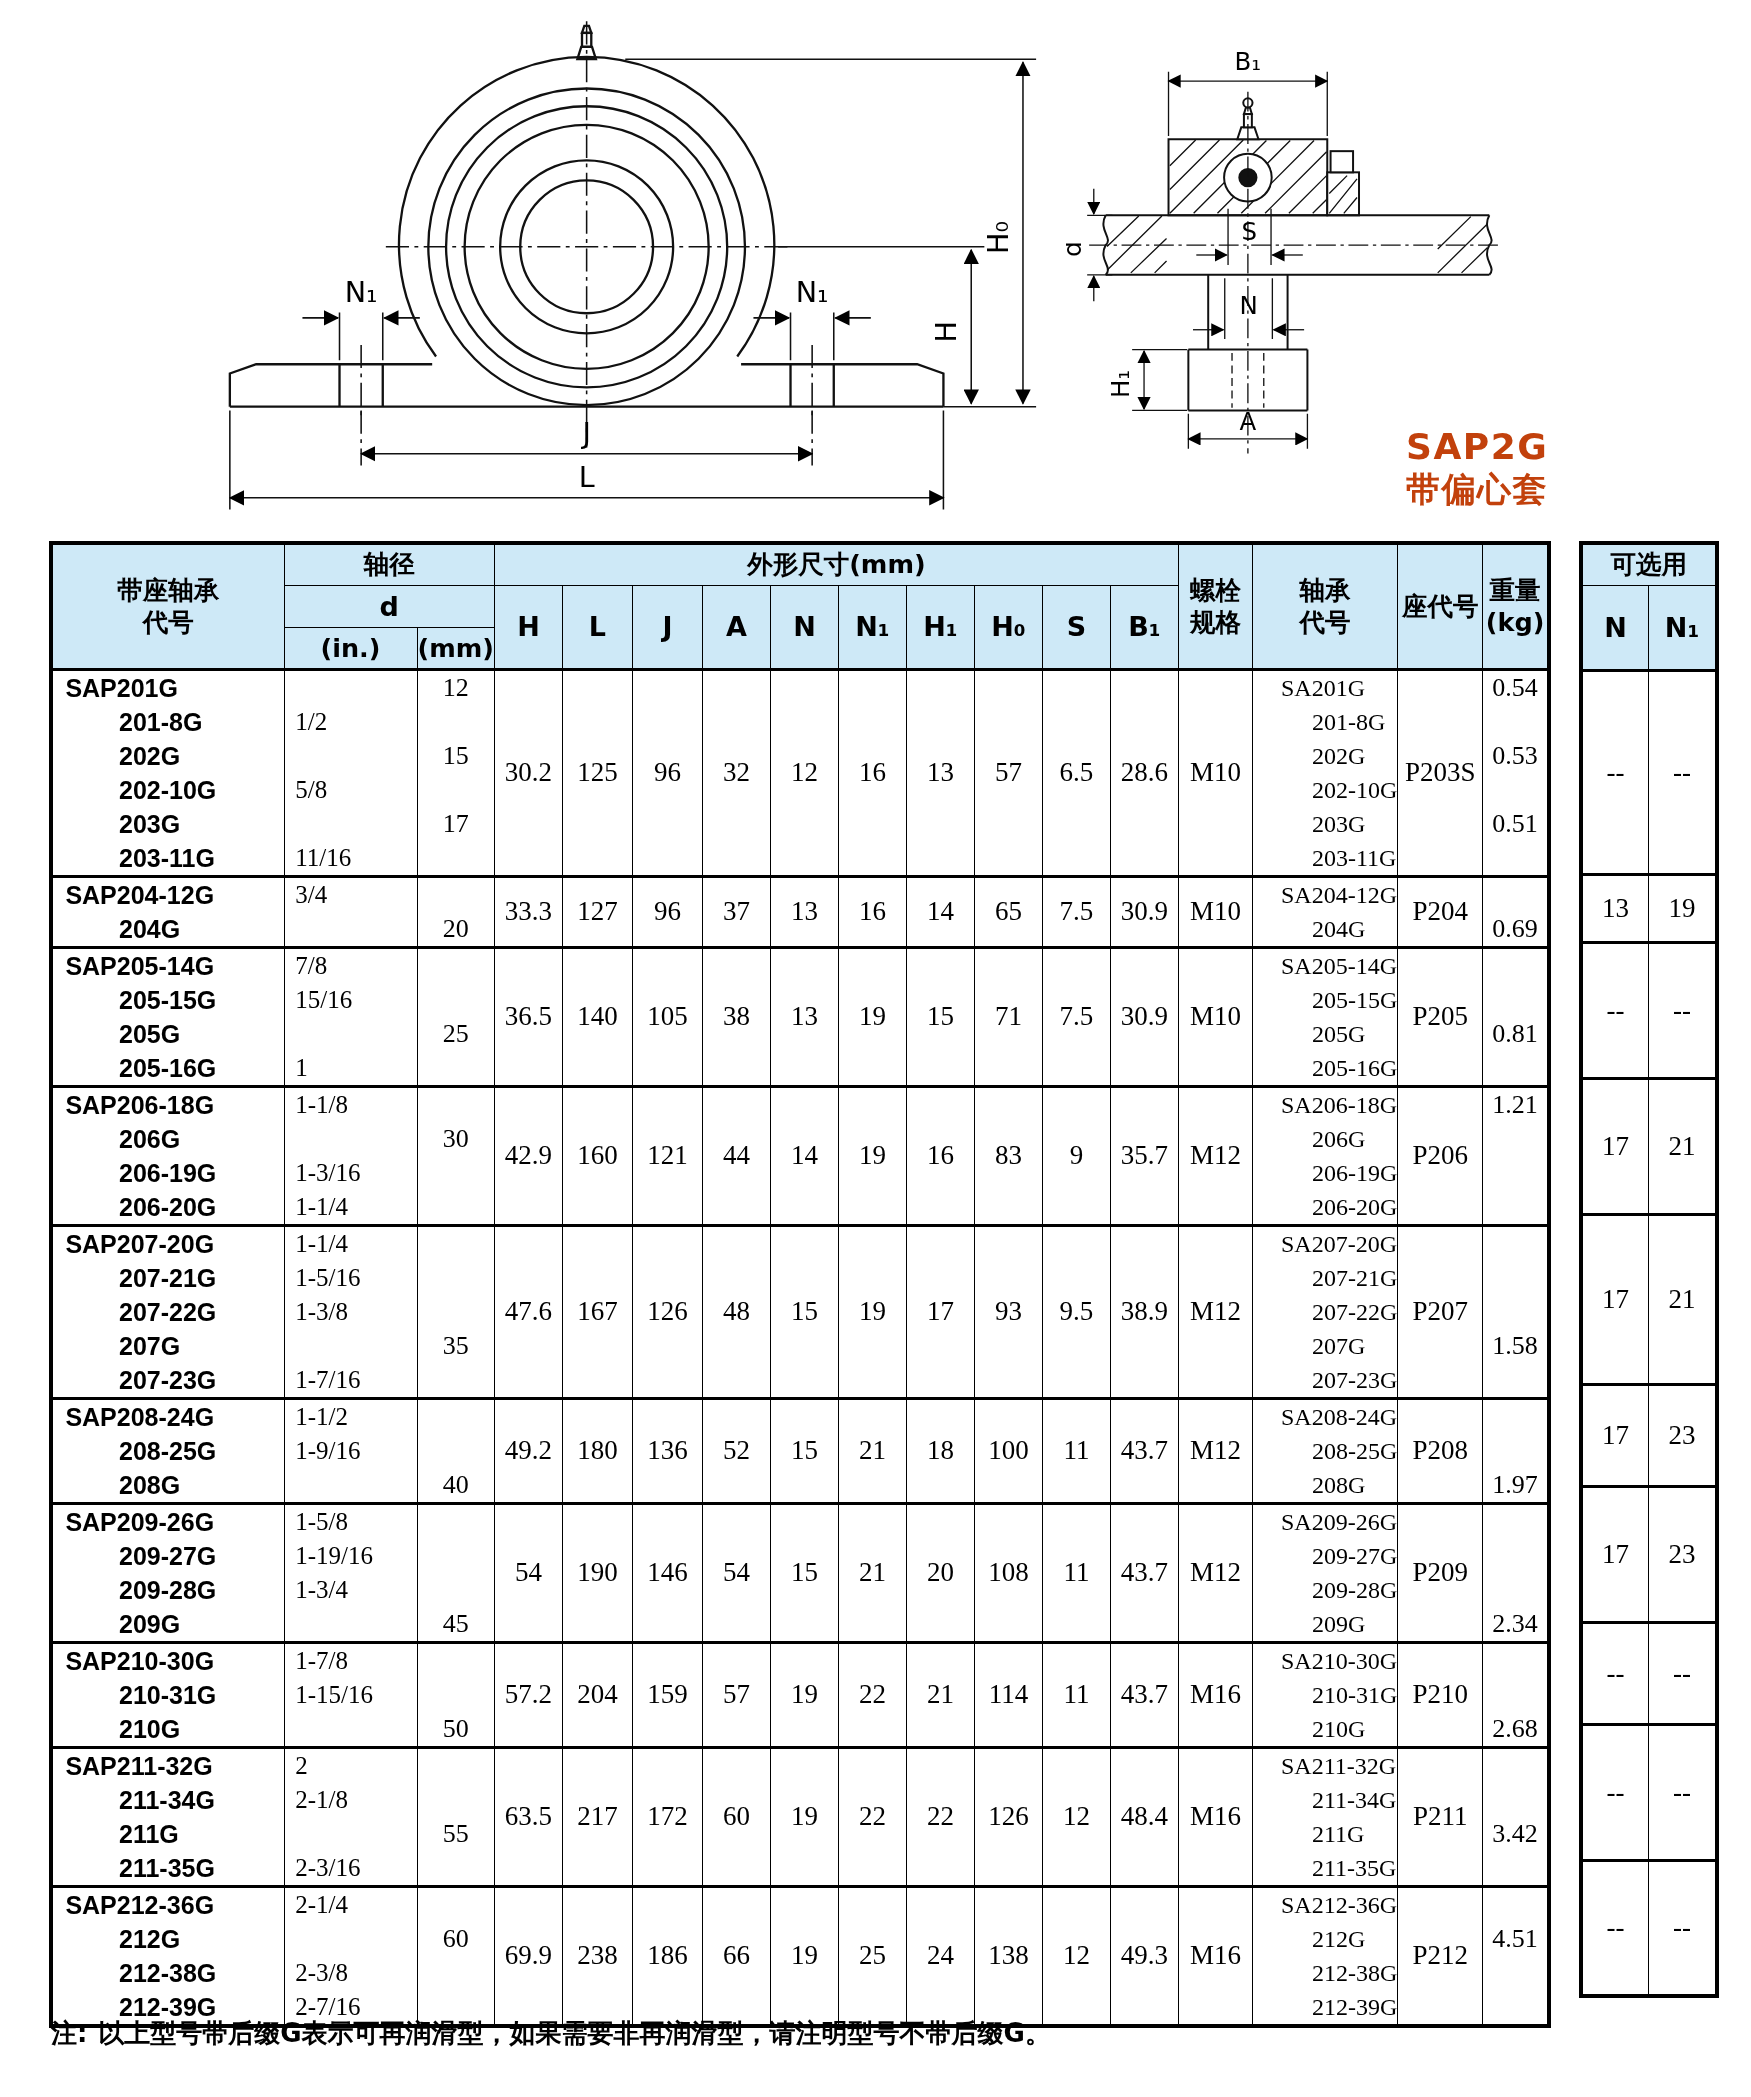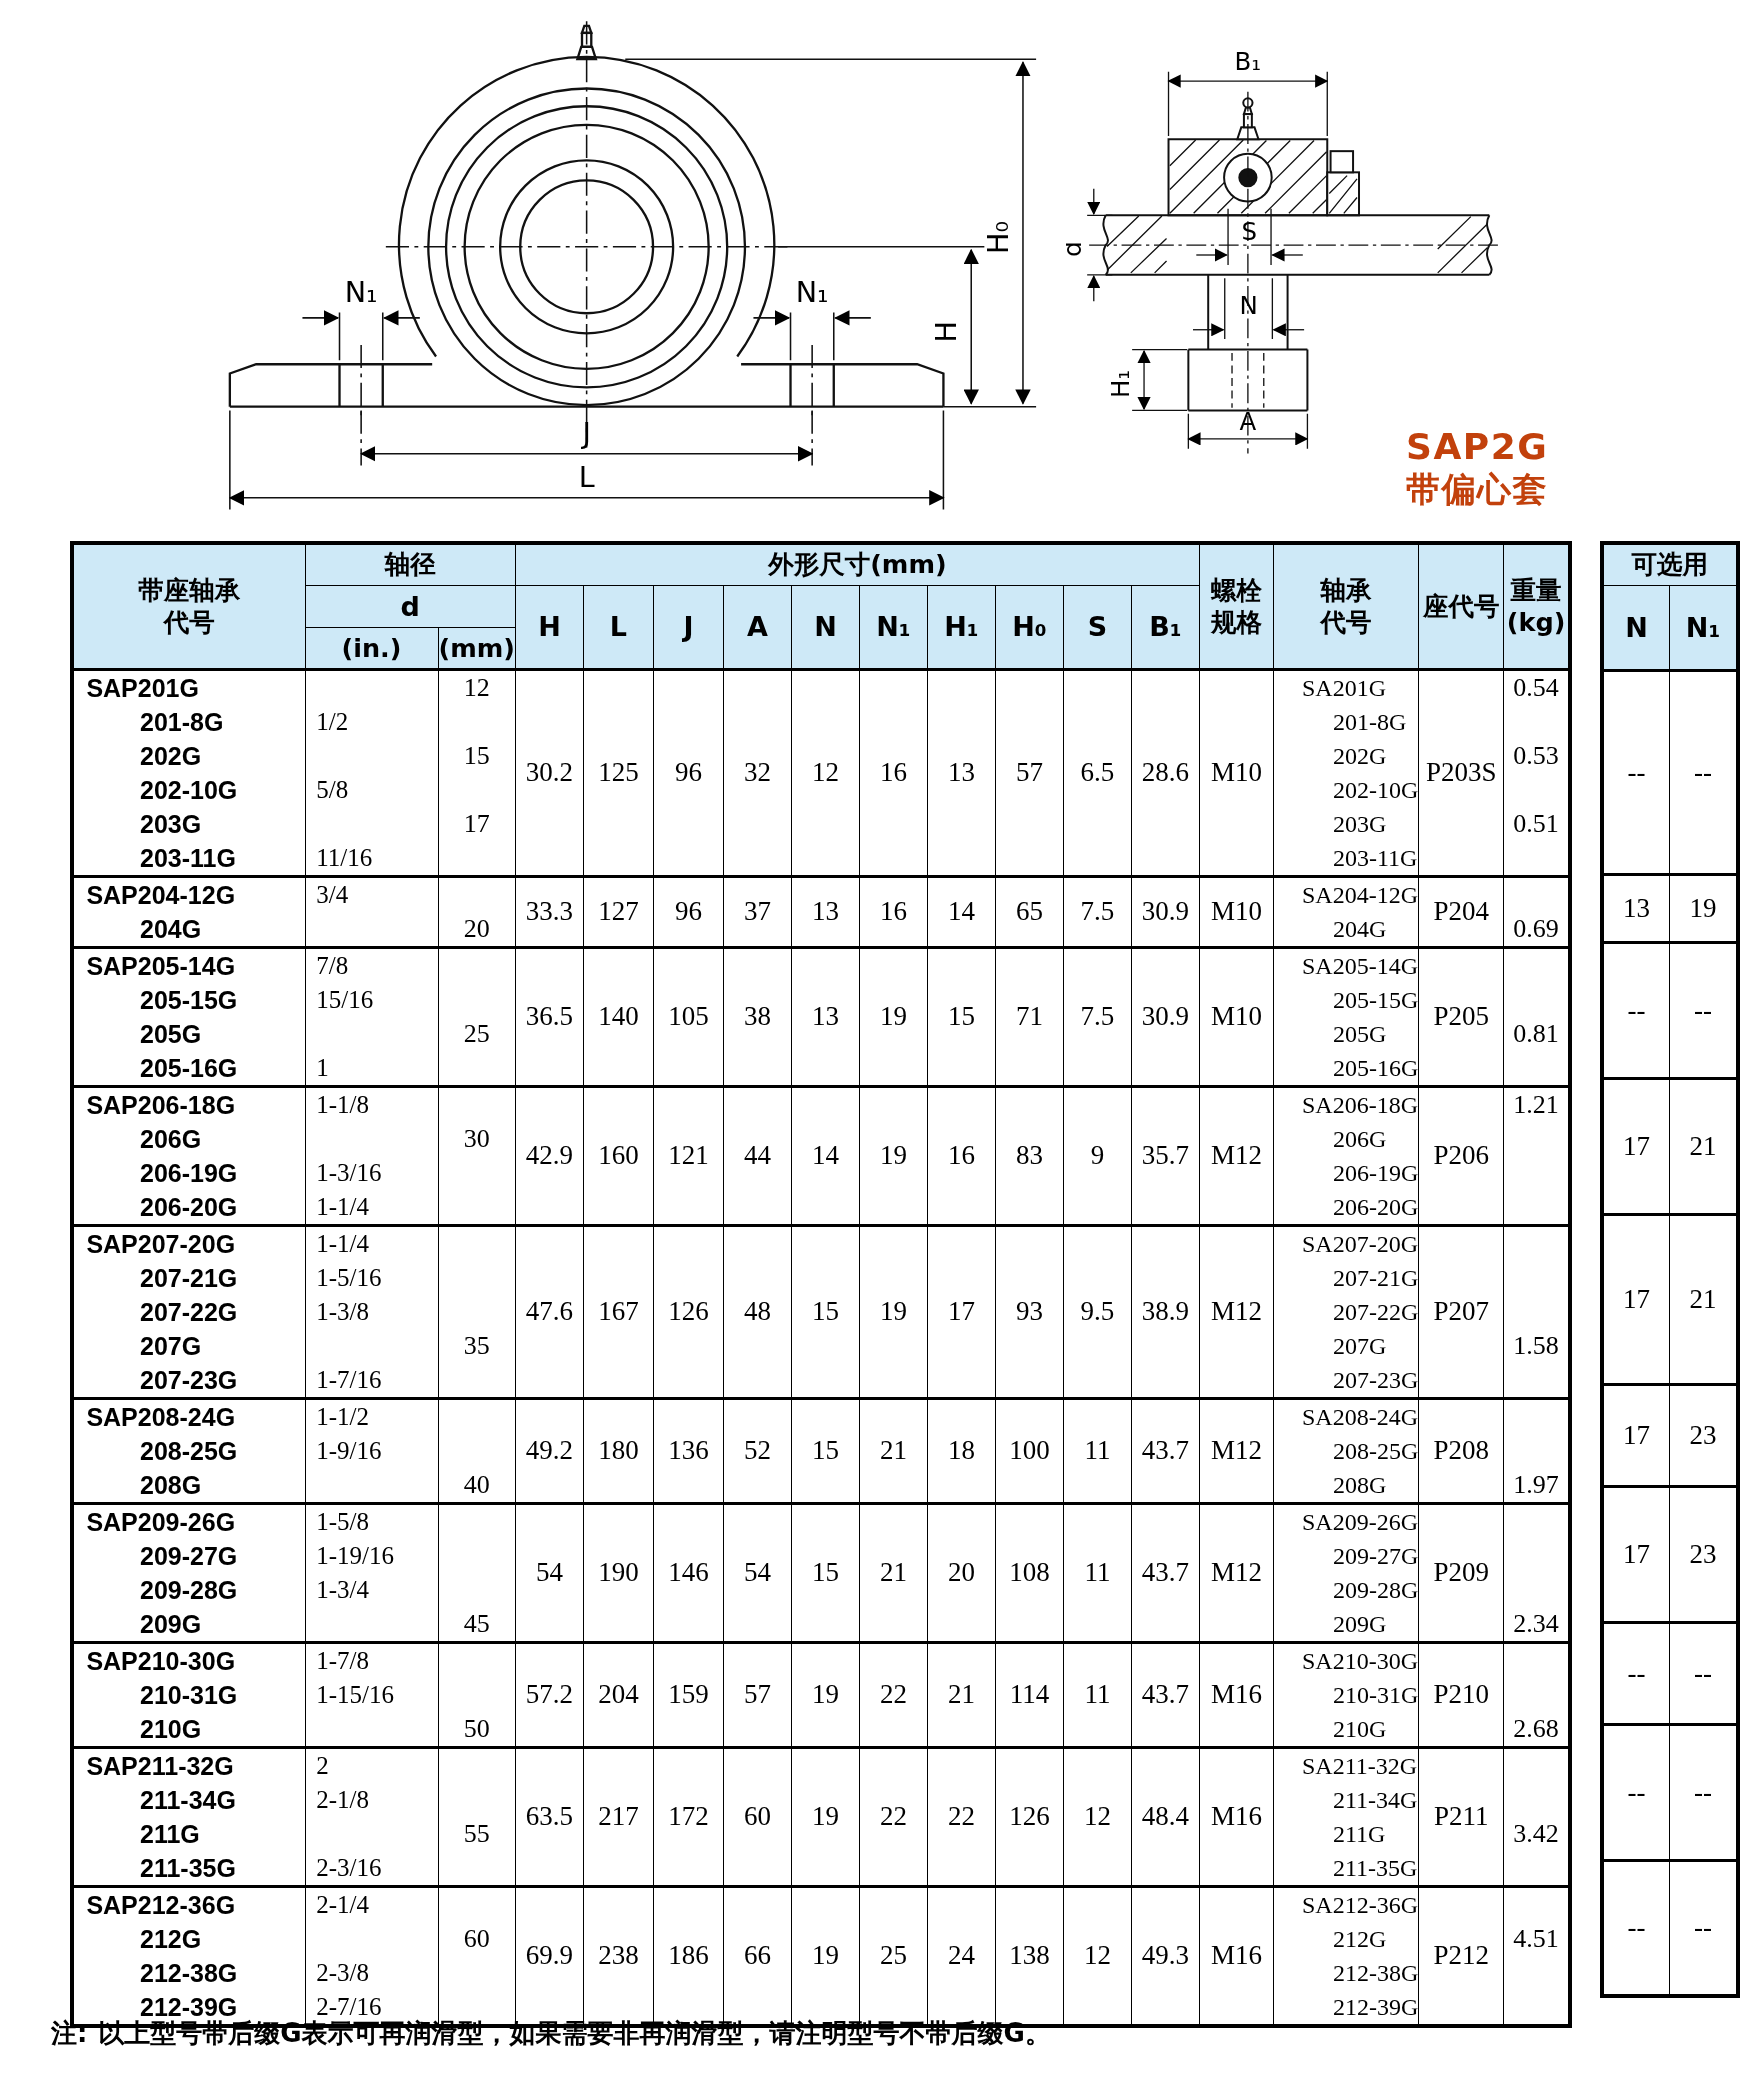--- a/index.html
+++ b/index.html
@@ -4,21 +4,21 @@
 <style>
   html,body{margin:0;padding:0;}
   body{width:1751px;height:2097px;background:#ffffff;position:relative;
        font-family:"DejaVu Sans","Liberation Sans",sans-serif;color:#000;}
   svg text{font-family:"DejaVu Sans",sans-serif;}
   .dwg{position:absolute;}
   #front-svg{left:131px;top:15.4px;}
   #side-svg{left:1066px;top:7.7px;}
   .caption{position:absolute;left:1406px;top:426px;color:#c2410c;font-weight:700;
            font-size:36px;line-height:42px;letter-spacing:1.5px;}
-  .tables{position:absolute;left:49px;top:541px;display:flex;align-items:flex-start;margin-left:21px;}
+  .tables{position:absolute;left:49px;top:541px;display:flex;align-items:flex-start;}
   table{border-collapse:collapse;table-layout:fixed;background:#fff;}
   table.main,table.opt{border:4.6px solid #000;}
   table.opt{margin-left:28px;}
   th,td{border:1.5px solid #000;padding:0;overflow:hidden;}
   thead th{background:#cee9f7;font-weight:700;font-size:25.5px;font-family:"DejaVu Sans",sans-serif;}
   .pre{white-space:pre-line;line-height:32px;}
   thead .dimletter{font-size:27px;}
   tbody tr td{border-bottom:3.9px solid #000;border-top:3.9px solid #000;vertical-align:top;}
   .line{height:34px;line-height:34px;white-space:nowrap;}
   .codes{font-family:"Liberation Sans","DejaVu Sans",sans-serif;font-weight:700;font-size:25px;}

